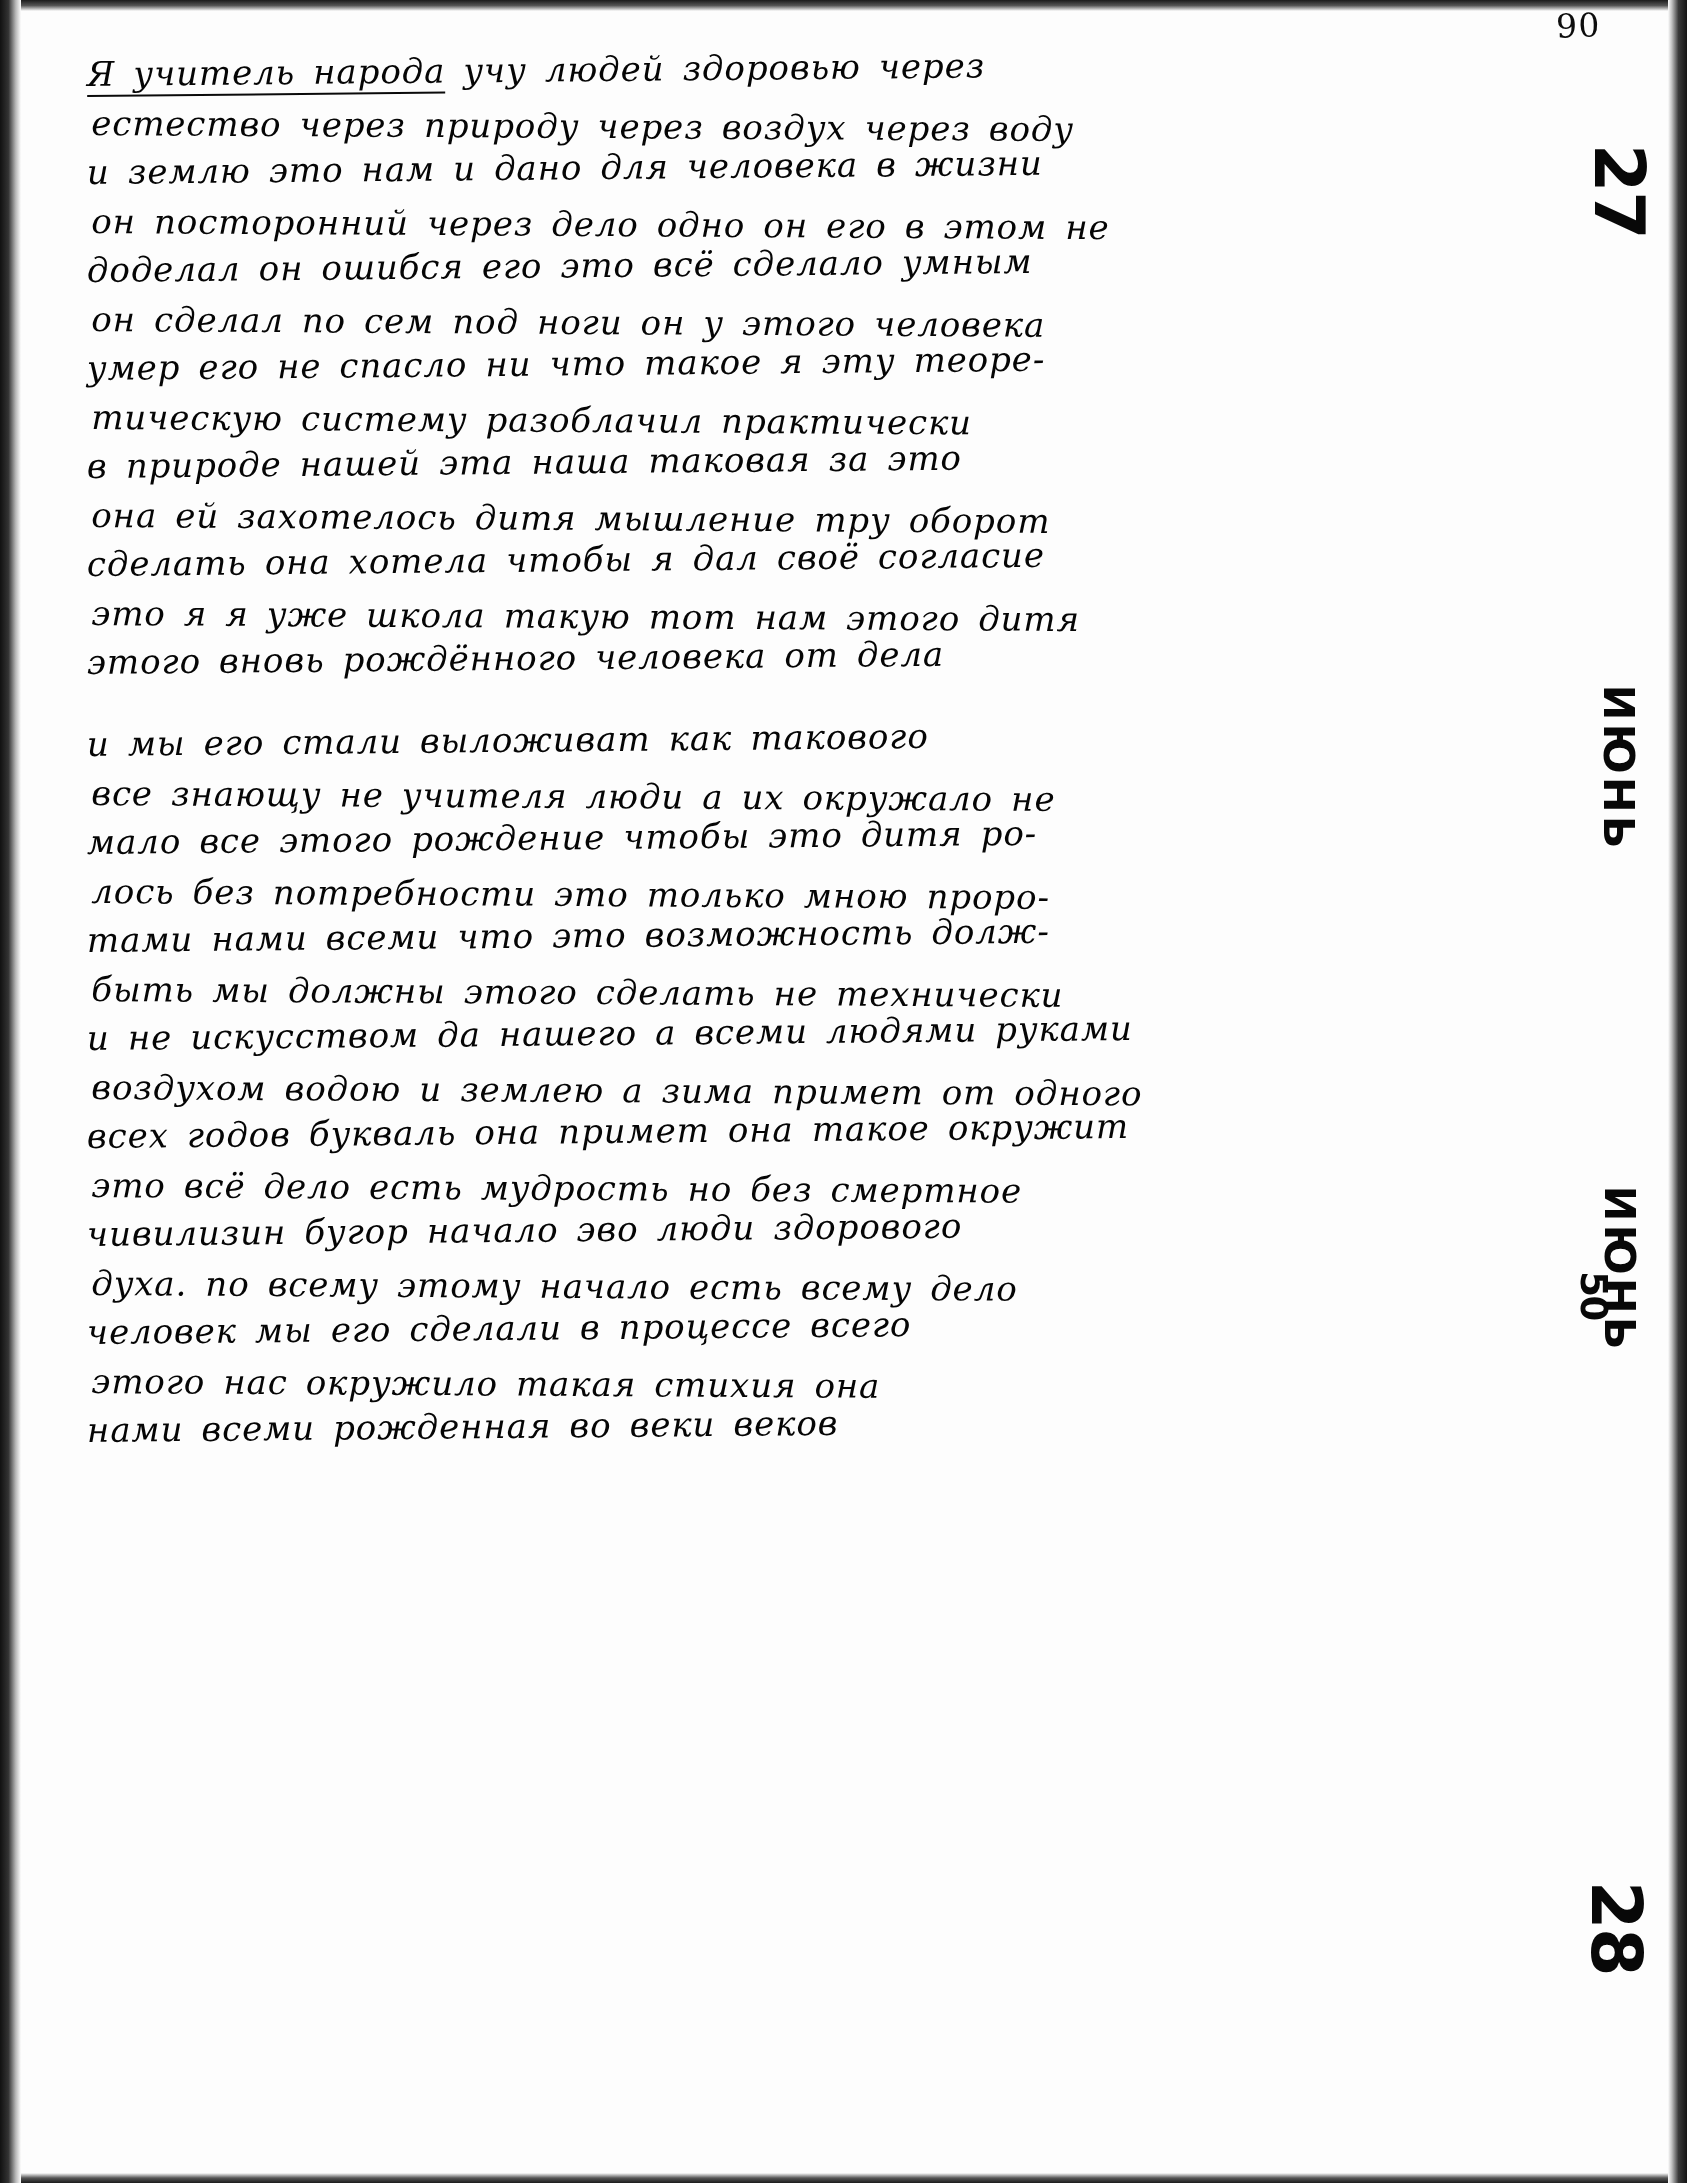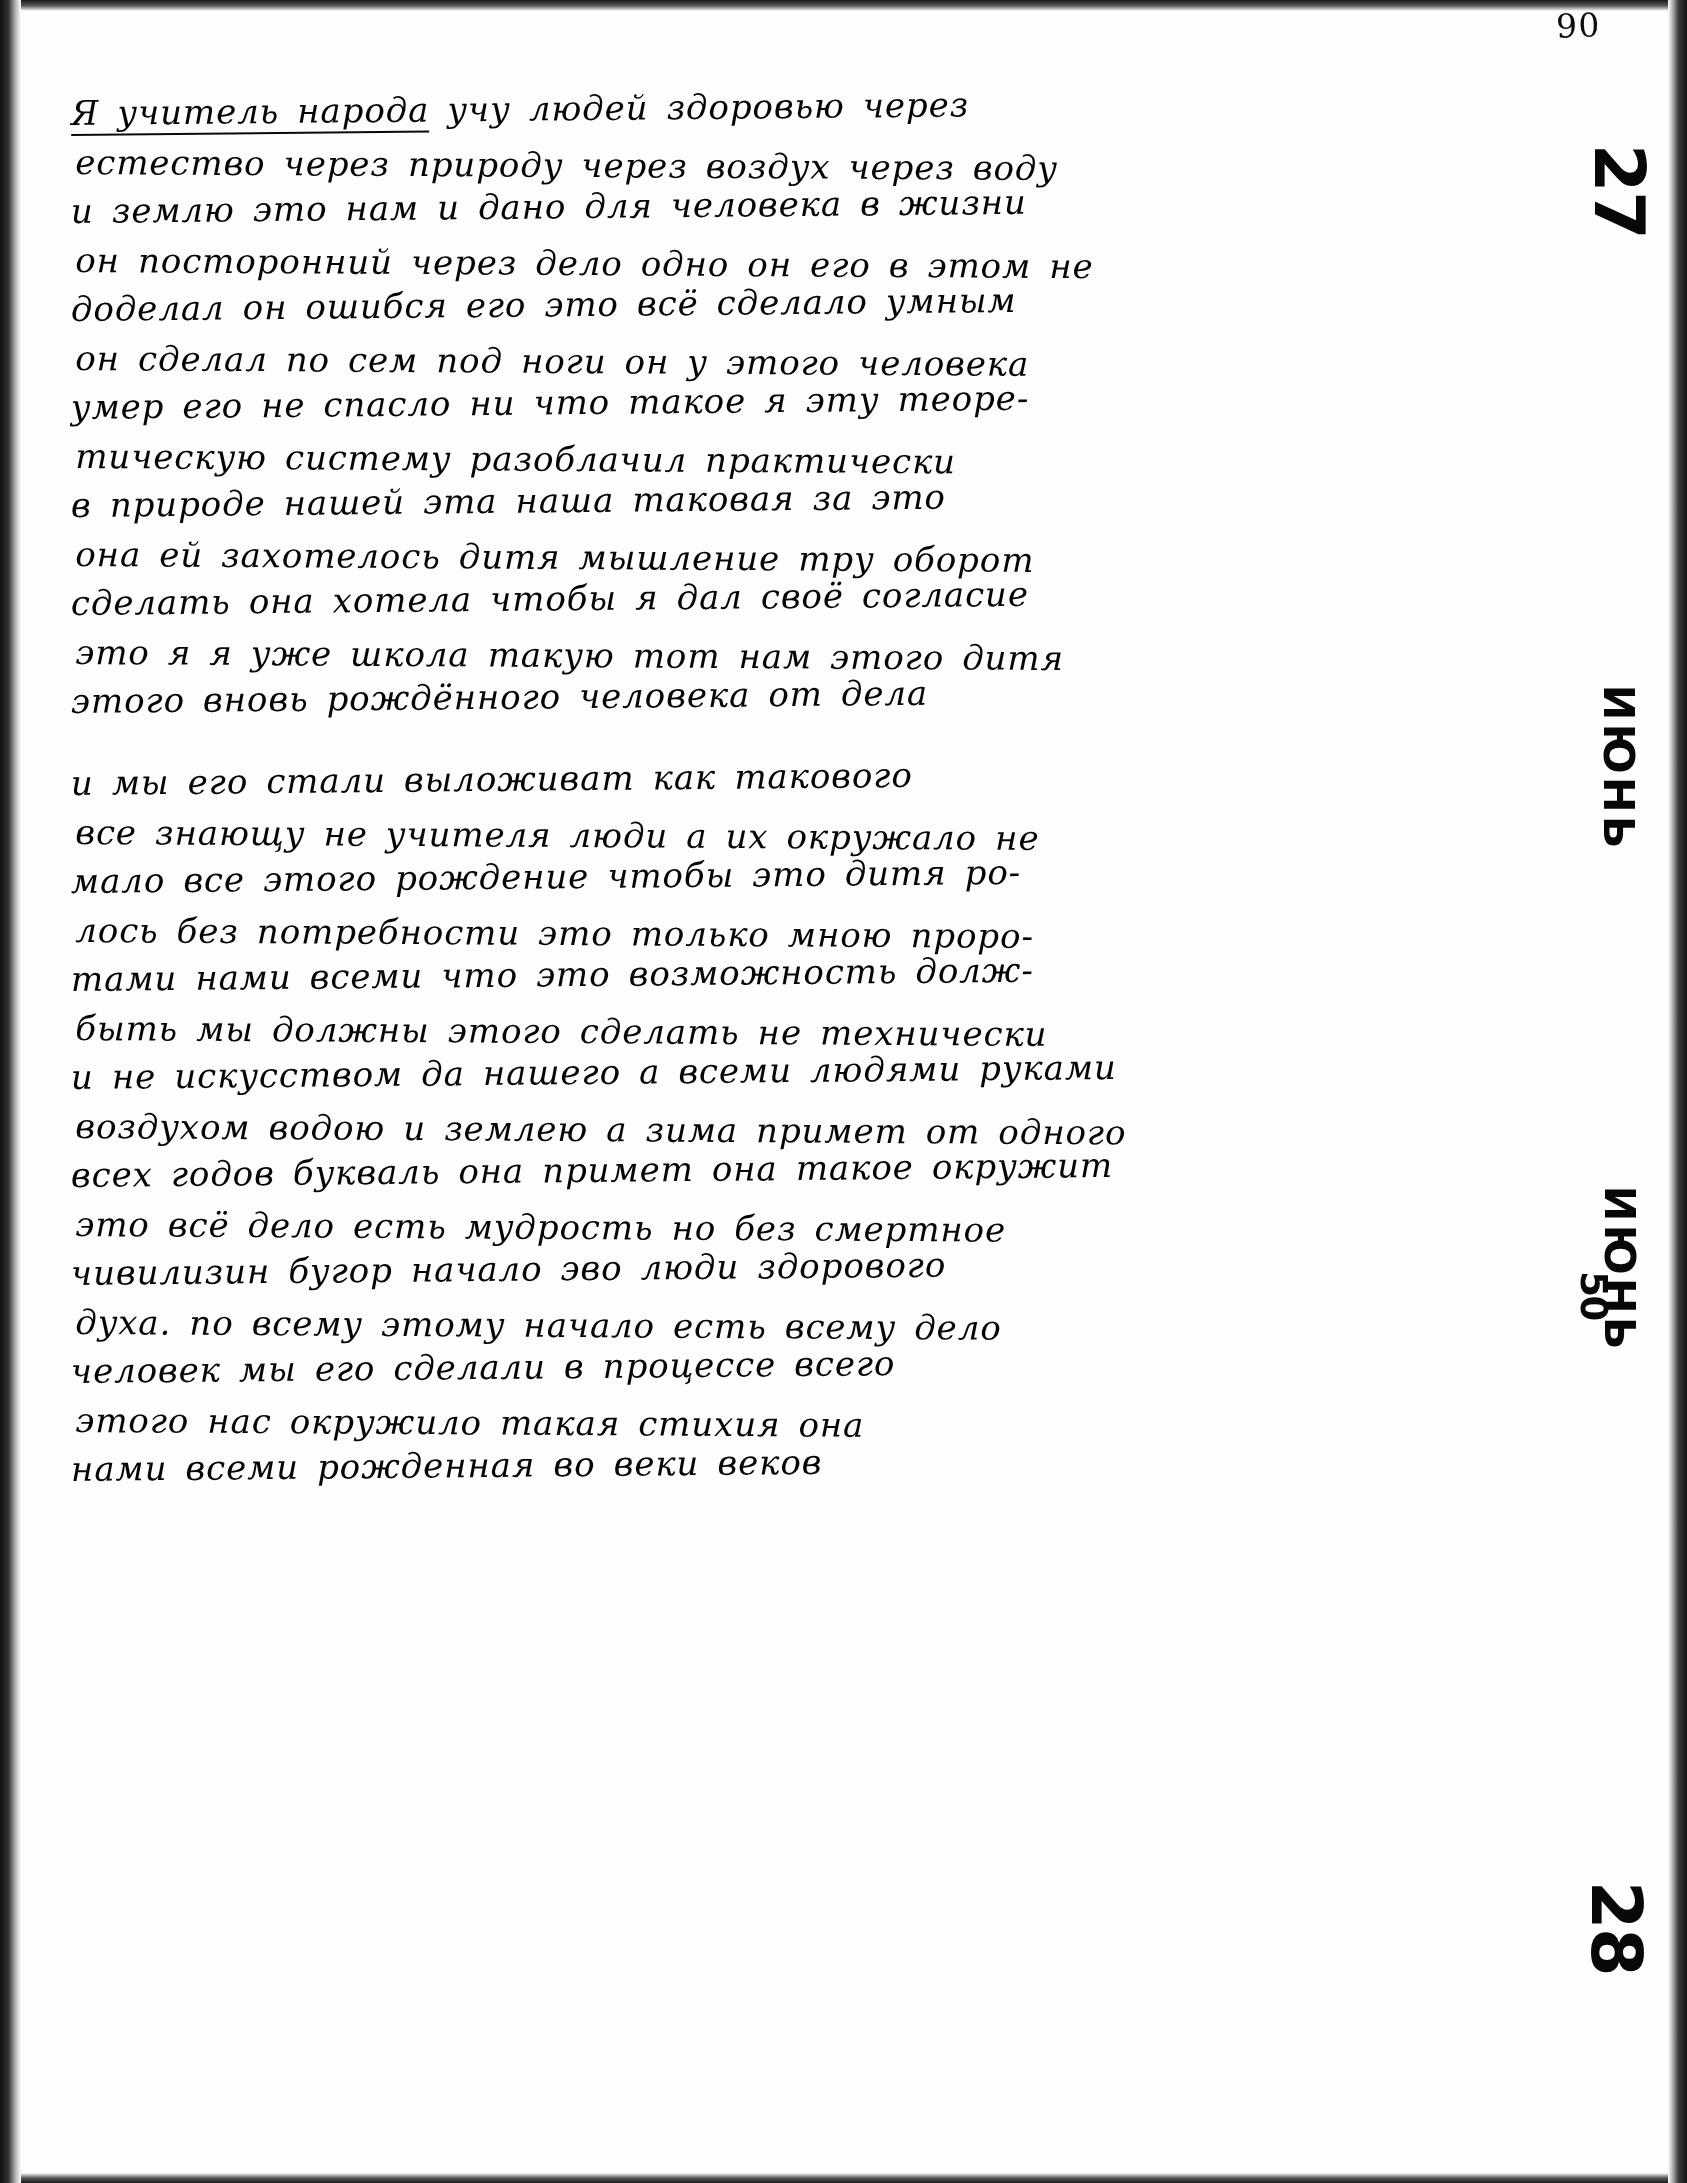--- a/index.html
+++ b/index.html
@@ -59,31 +59,30 @@
     font-family: "DejaVu Serif", serif;
     font-size: 33px;
     color: #0d0d0d;
     letter-spacing: 1.4px;
     transform: rotate(-2deg);
   }
 
   
   .handwriting {
     position: absolute;
-    left: 71px;
+    left: 87px;
     top: 50px;
     width: 1451px;
     font-family: "DejaVu Serif", serif;
     font-style: italic;
     font-size: 34px;
     line-height: 49px;
     color: #050505;
     letter-spacing: 0.9px;
     word-spacing: 6.4px;
-    margin-top: 39px;
   }
   .hw-line {
     display: block;
     white-space: nowrap;
     transform-origin: left center;
   }
   .hw-line:nth-child(odd) { transform: rotate(-0.55deg); }
   .hw-line:nth-child(even) { transform: rotate(0.35deg) translateX(4.3px); }
   .hw-line.underlined span.ul {
     border-bottom: 2.1px solid #0a0a0a;

